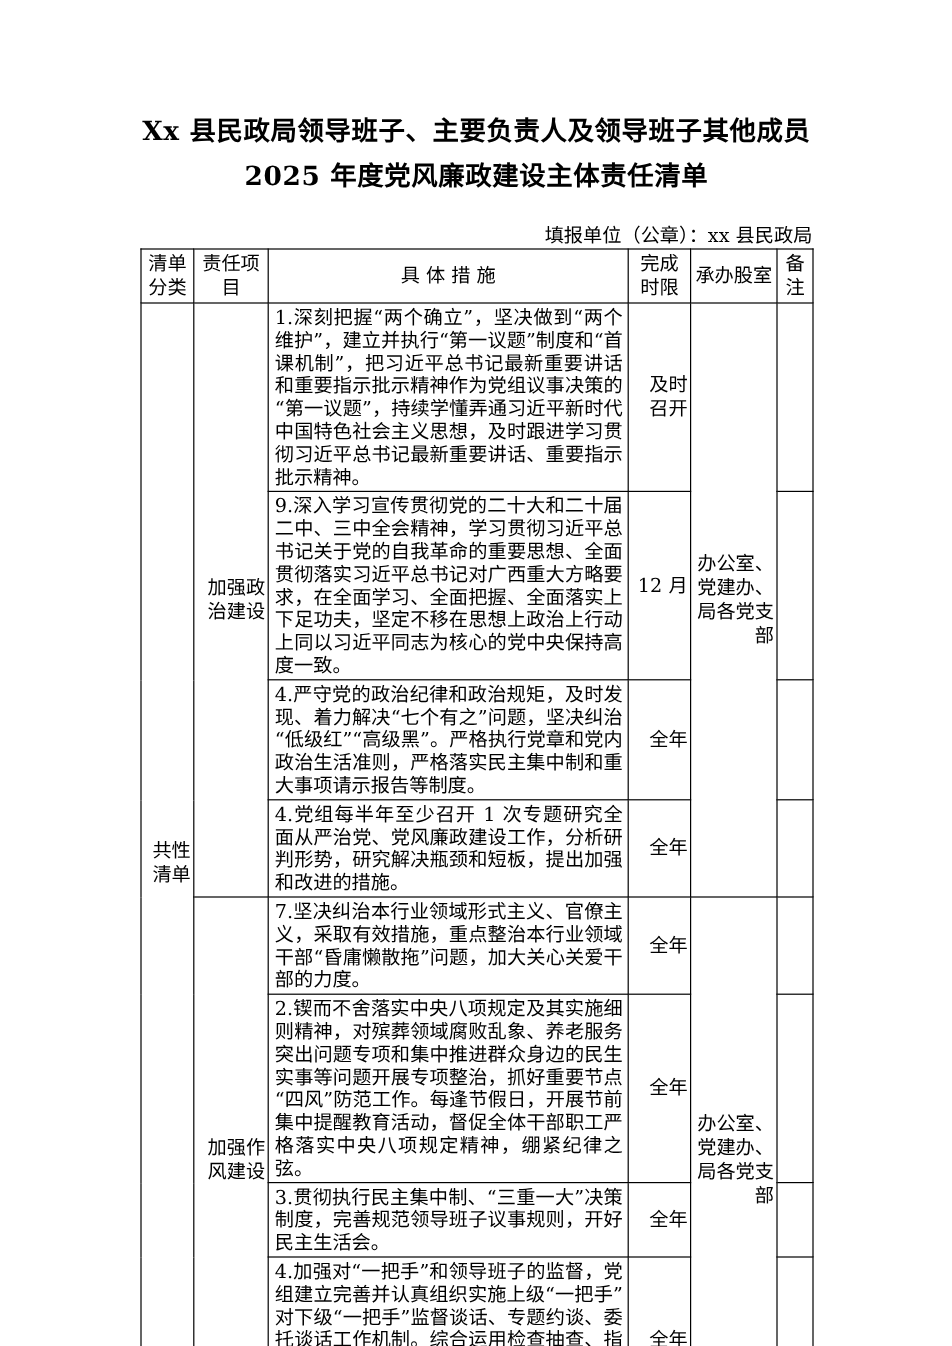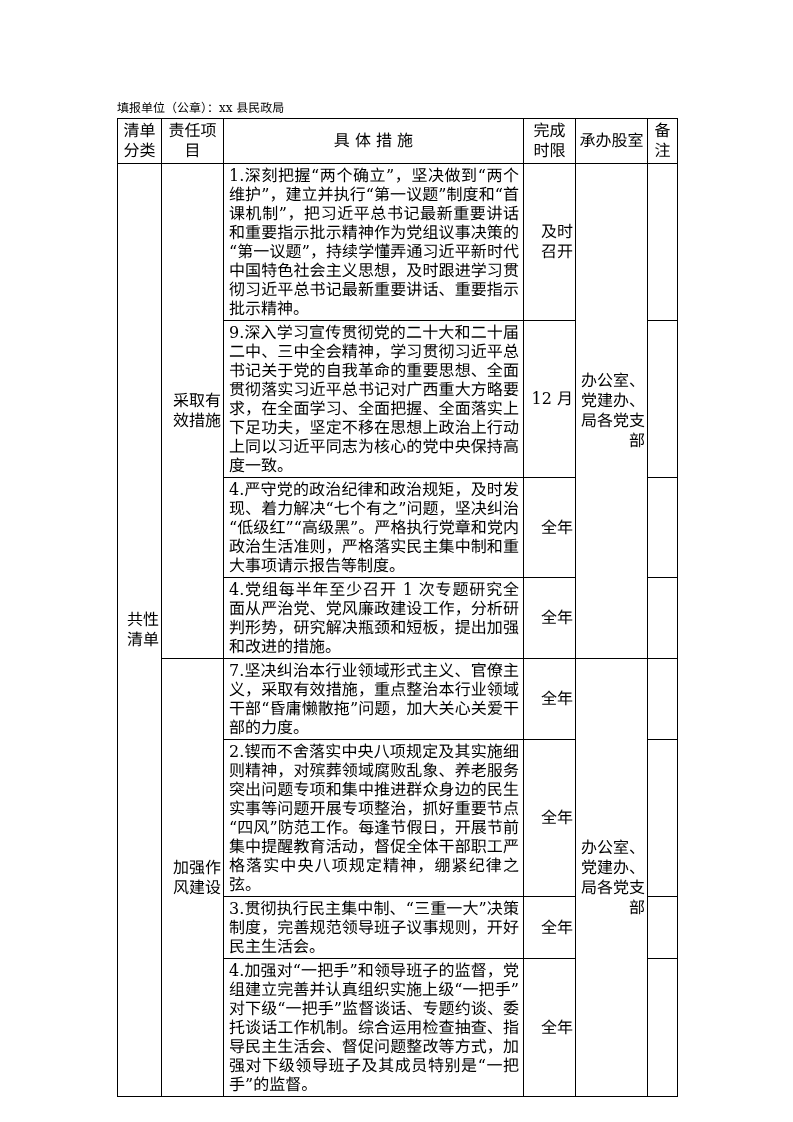--- a/index.html
+++ b/index.html
@@ -15,24 +15,24 @@
     padding: 92px 116px 0 117px;
   }
   .doc-title {
     font-size: 22px;
     font-weight: 700;
     line-height: 37px;
     text-align: center;
     letter-spacing: 0.5px;
   }
   .subtitle {
-    margin-top: 6px;
-    font-size: 12px;
+    margin-top: 21px;
+    font-size: 16px;
     line-height: 20px;
-    text-align: left;
+    text-align: right;
   }
   table.resp {
     width: 560px;
     border-collapse: collapse;
     table-layout: fixed;
     font-size: 16px;
   }
   table.resp th, table.resp td {
     border: 1px solid #000;
     vertical-align: middle;
@@ -60,20 +60,21 @@
   col.w-measure { width: 300px; }
   col.w-dl      { width: 52px; }
   col.w-office  { width: 72px; }
   col.w-remark  { width: 30px; }
 </style>
 </head>
 <body>
 
 <div class="page">
 
+  <div class="doc-title">Xx 县民政局领导班子、主要负责人及领导班子其他成员 2025 年度党风廉政建设主体责任清单</div>
 
   <div class="subtitle">填报单位（公章）：xx 县民政局</div>
 
   <table class="resp">
     <colgroup>
       <col class="w-cat">
         <col class="w-proj">
         <col class="w-measure">
       <col class="w-dl">
         <col class="w-office">
@@ -84,21 +85,21 @@
         <th>清单分类</th>
         <th>责任项目</th>
         <th>具 体 措 施</th>
         <th>完成时限</th>
         <th>承办股室</th>
         <th>备注</th>
       </tr>
 
       <tr style="height:134px">
         <td class="c" rowspan="8">共性清单</td>
-        <td class="c" rowspan="4">采取有效措施</td>
+        <td class="c" rowspan="4">加强政治建设</td>
         <td class="measure">1.深刻把握“两个确立”，坚决做到“两个维护”，建立并执行“第一议题”制度和“首课机制”，把习近平总书记最新重要讲话和重要指示批示精神作为党组议事决策的“第一议题”，持续学懂弄通习近平新时代中国特色社会主义思想，及时跟进学习贯彻习近平总书记最新重要讲话、重要指示批示精神。</td>
         <td class="c">及时召开</td>
         <td class="c" rowspan="4">办公室、党建办、局各党支部</td>
         <td class="c"></td>
       </tr>
       <tr style="height:135px">
         <td class="measure">9.深入学习宣传贯彻党的二十大和二十届二中、三中全会精神，学习贯彻习近平总书记关于党的自我革命的重要思想、全面贯彻落实习近平总书记对广西重大方略要求，在全面学习、全面把握、全面落实上下足功夫，坚定不移在思想上政治上行动上同以习近平同志为核心的党中央保持高度一致。</td>
         <td class="c">12 月</td>
         <td class="c"></td>
       </tr>

